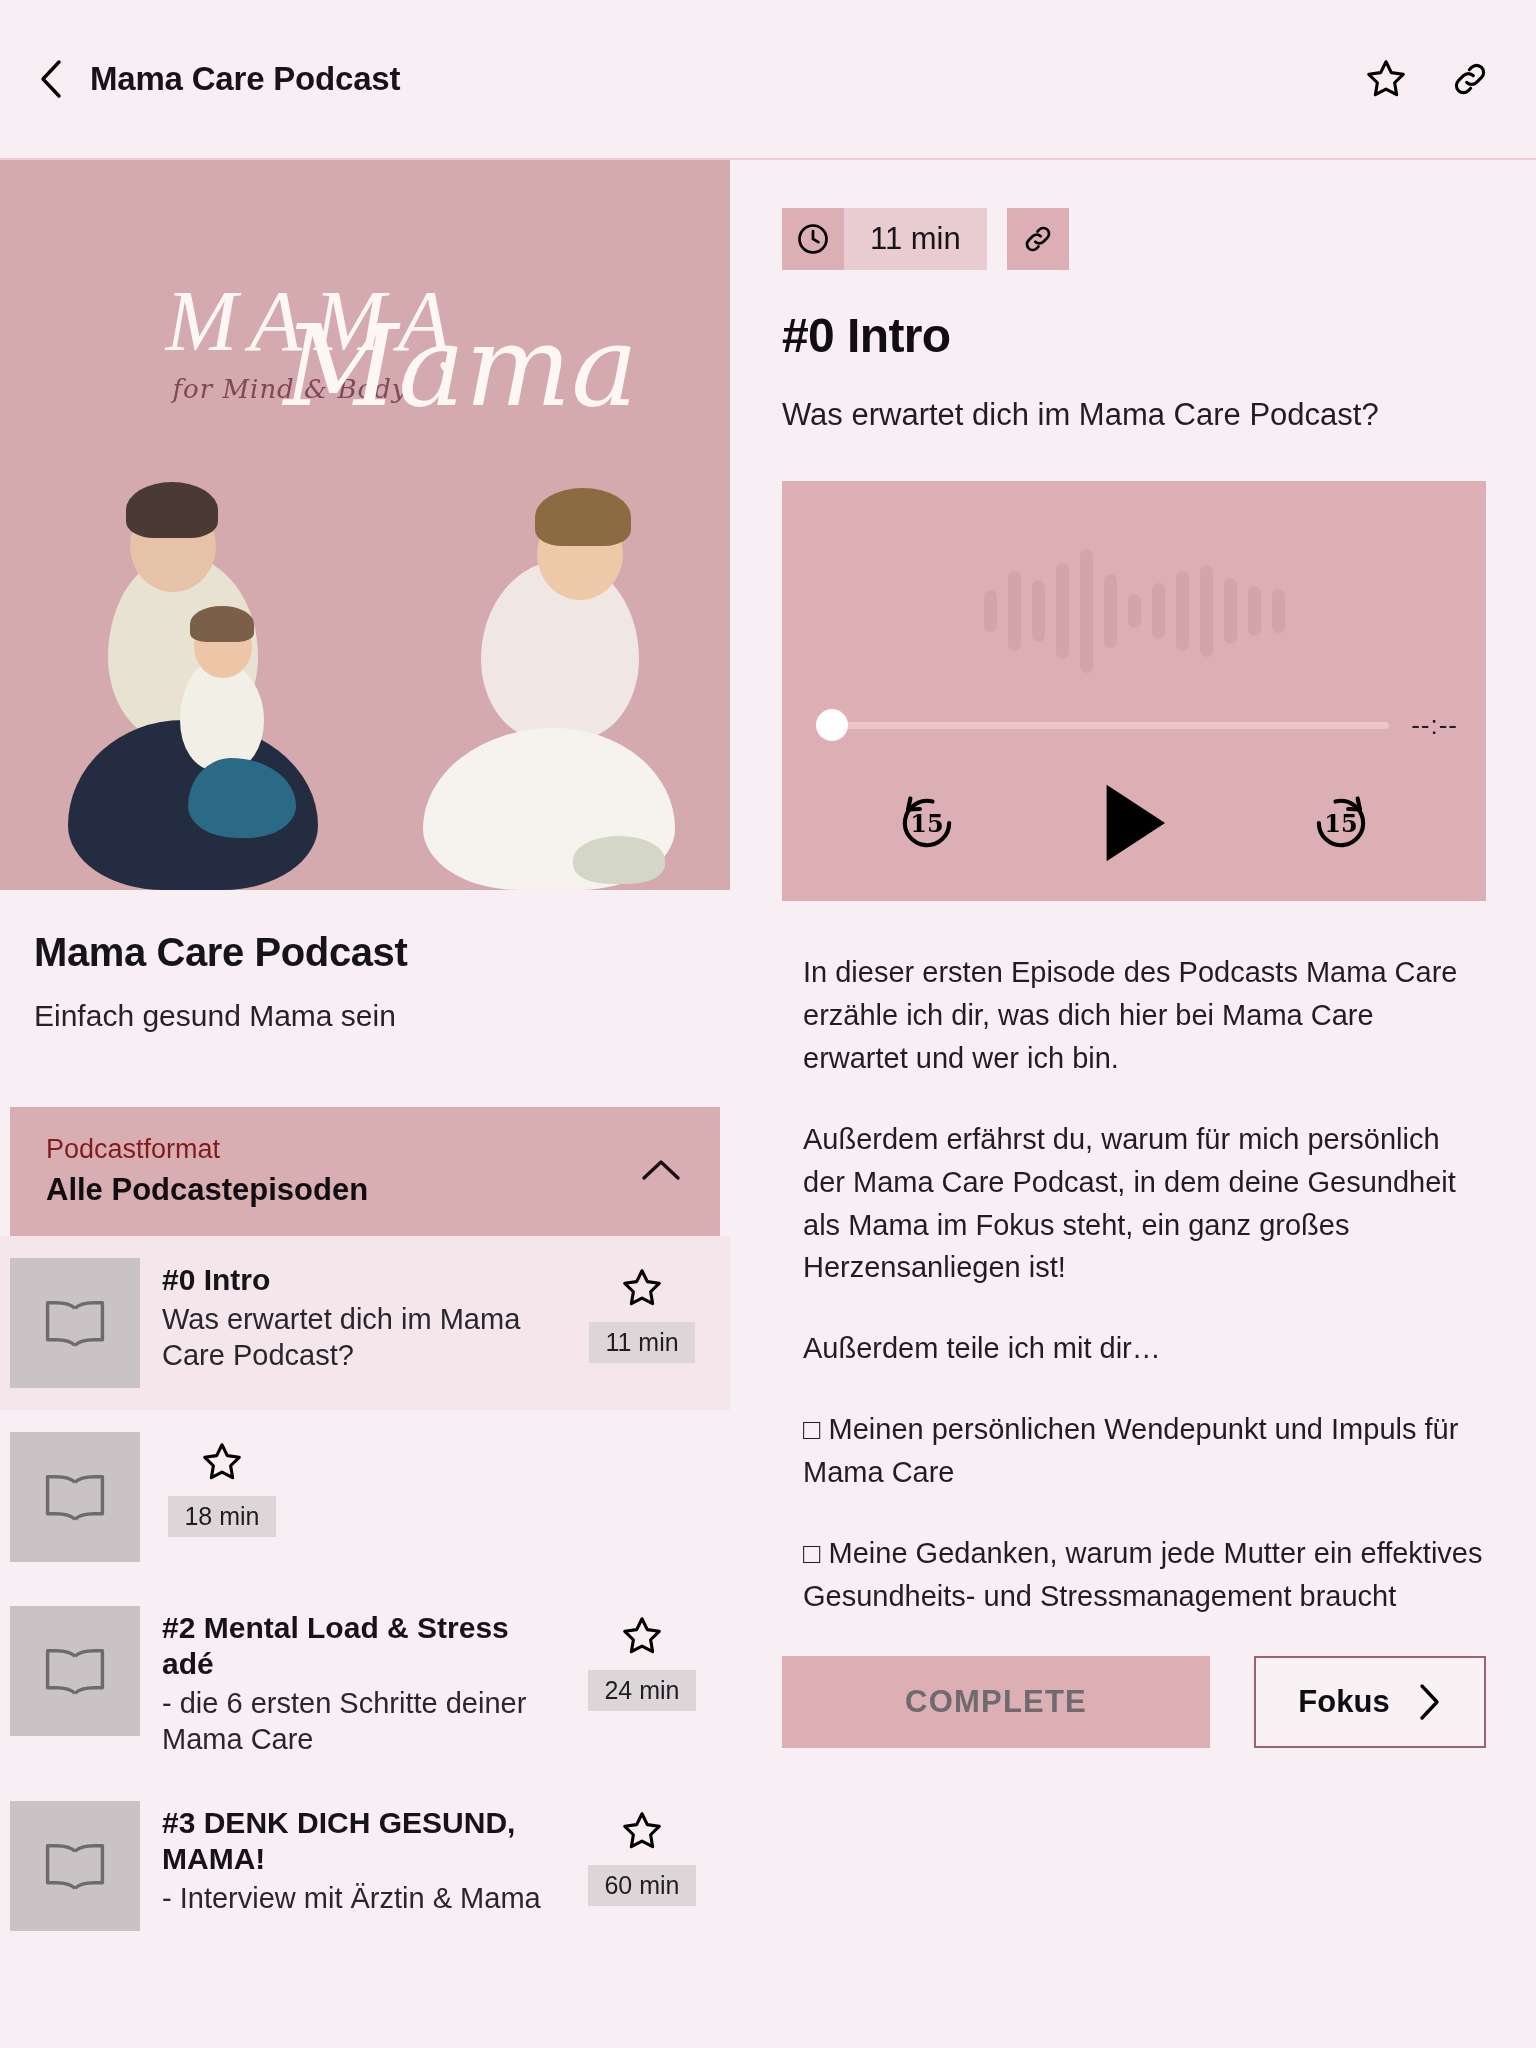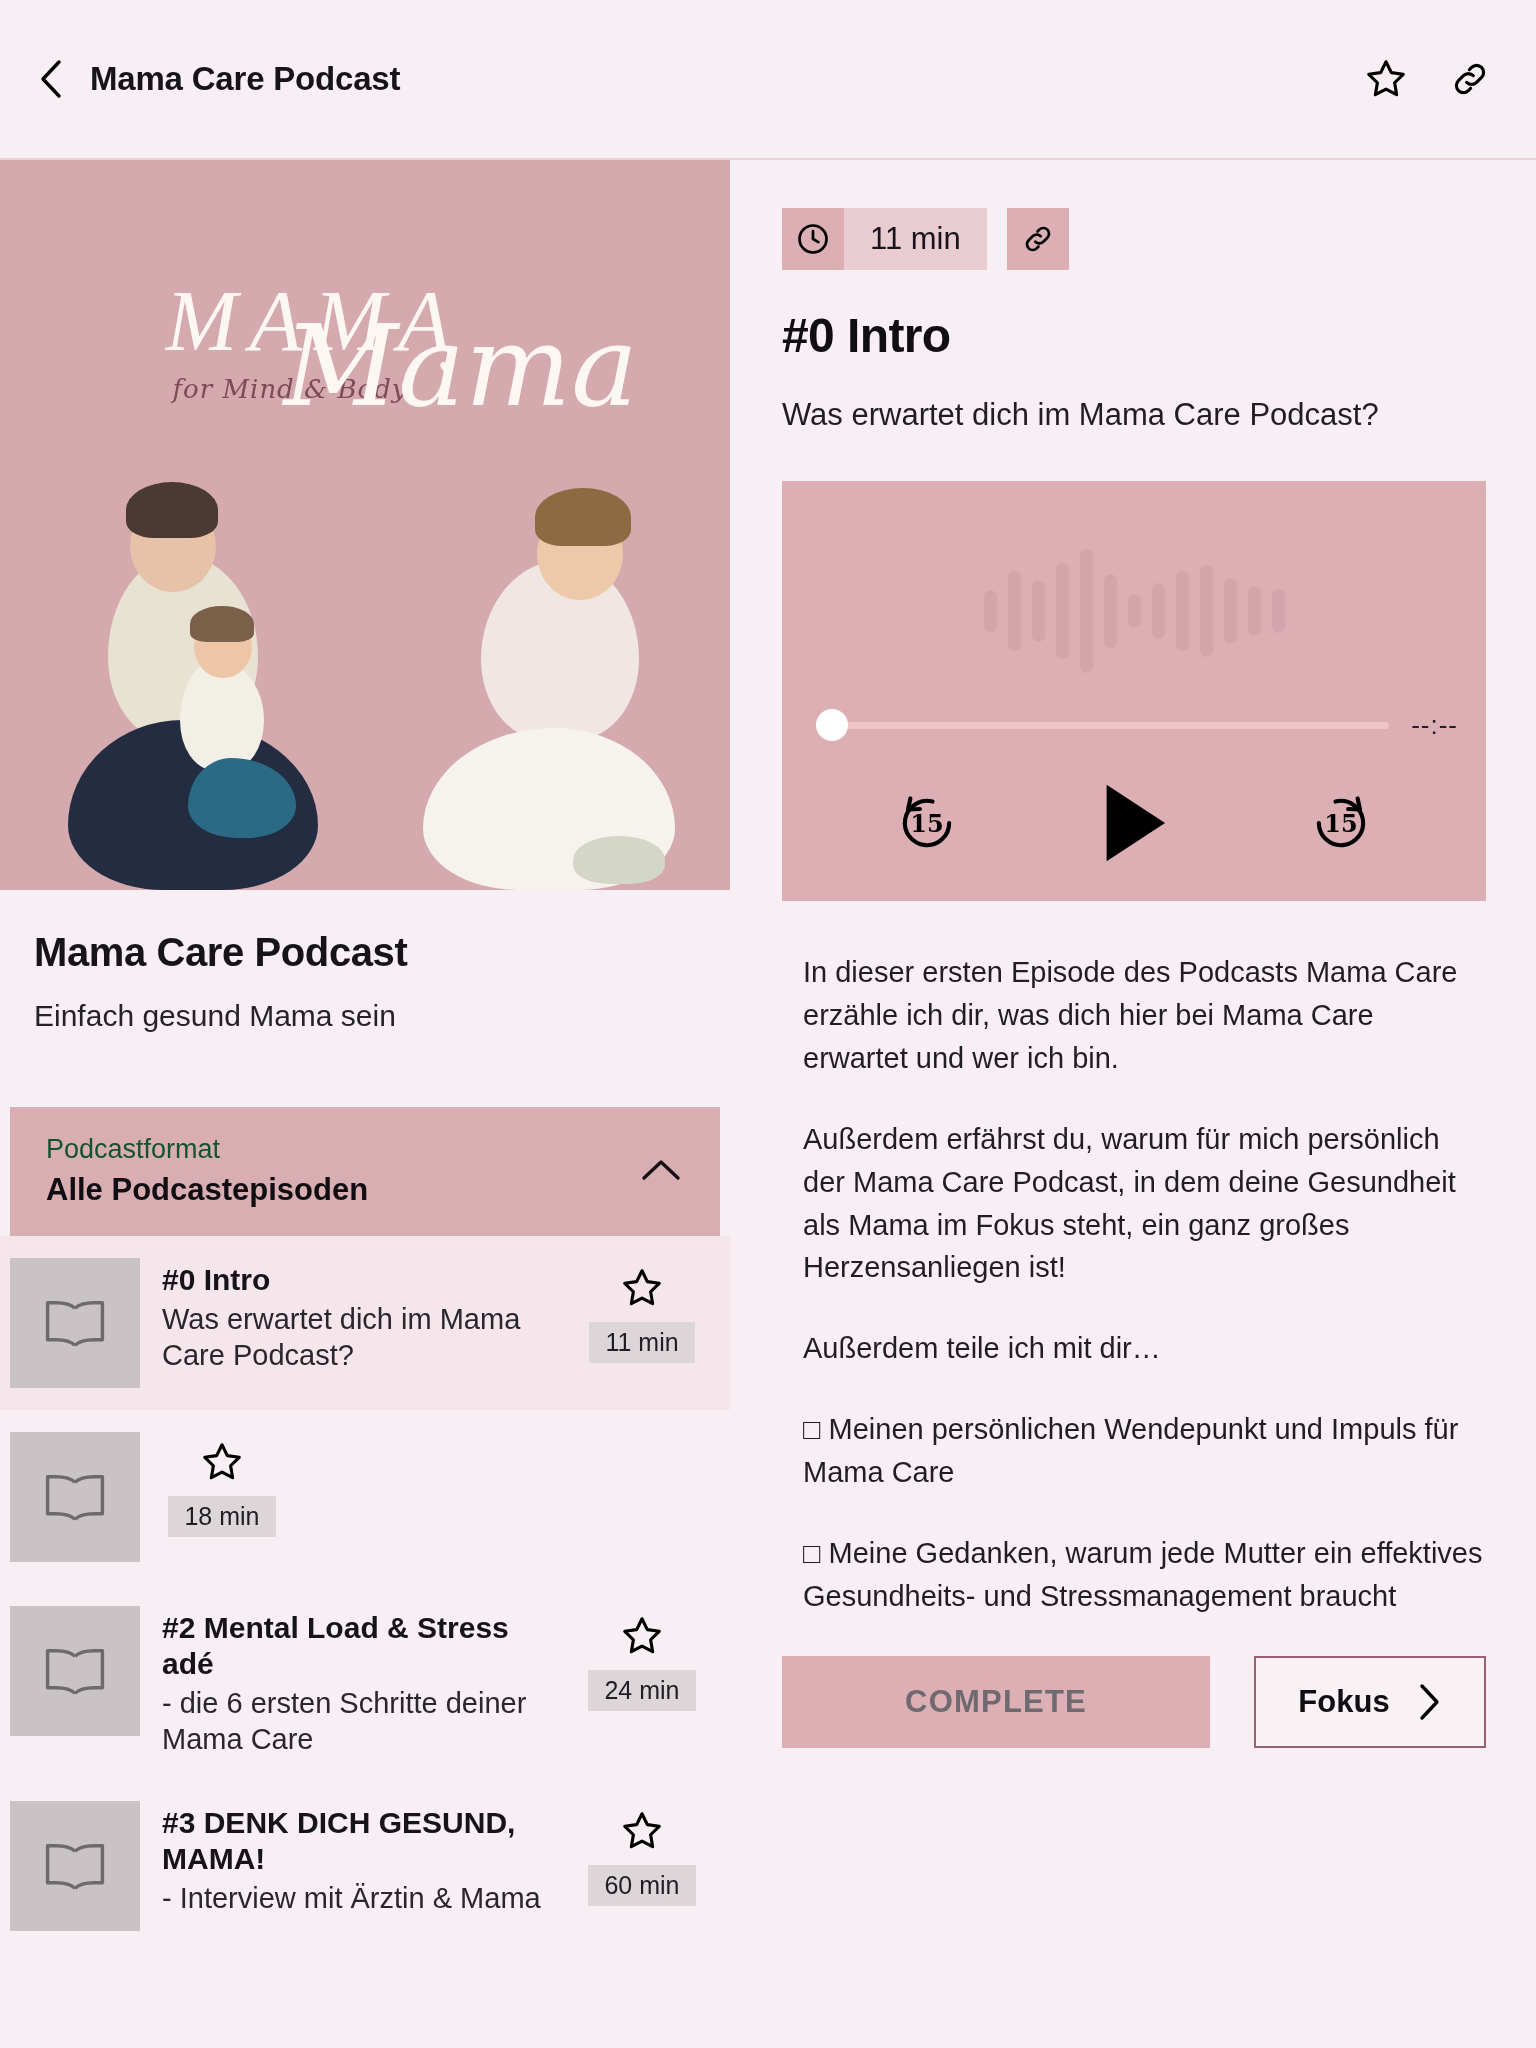--- a/index.html
+++ b/index.html
@@ -115,21 +115,21 @@
   .format-select {
     margin: 66px 10px 0 10px;
     width: 710px;
     background: #d9aeb2;
     padding: 26px 36px 28px 36px;
     display: flex;
     align-items: center;
     cursor: pointer;
   }
   .format-texts { flex: 1; }
-  .format-label { font-size: 27px; color: #14532d; line-height: 1.25; }
+  .format-label { font-size: 27px; color: #7f1d1d; line-height: 1.25; }
   .format-value { font-size: 31px; font-weight: bold; color: #100e13; margin-top: 5px; }
   .chev-up { width: 46px; height: 46px; display:flex; align-items:center; justify-content:center; }
 
   .ep-list { margin-top: 0; }
   .ep-item {
     display: flex;
     align-items: flex-start;
     padding: 22px 28px 22px 10px;
     gap: 22px;
     cursor: pointer;

